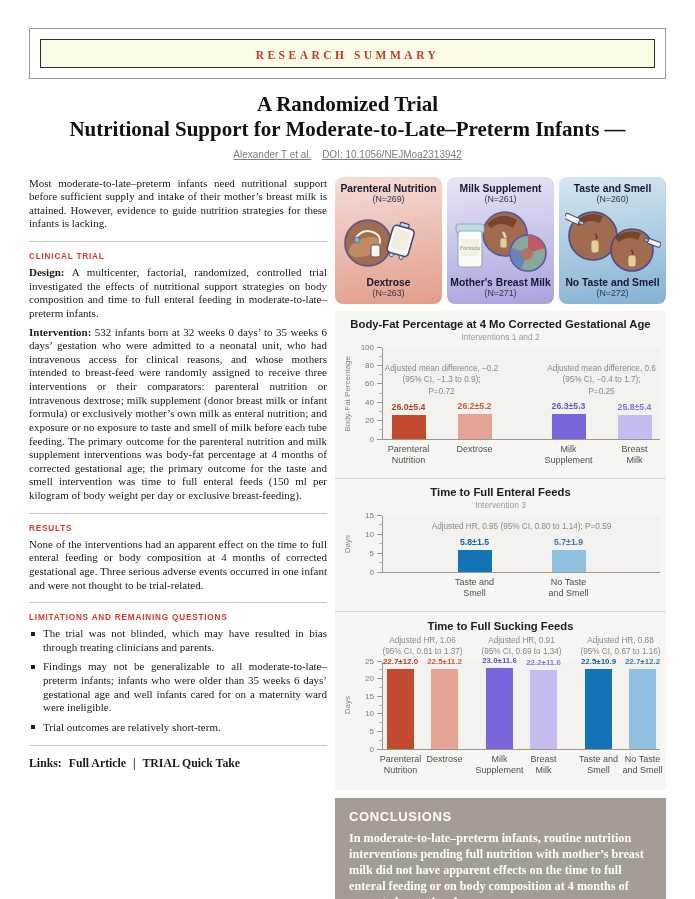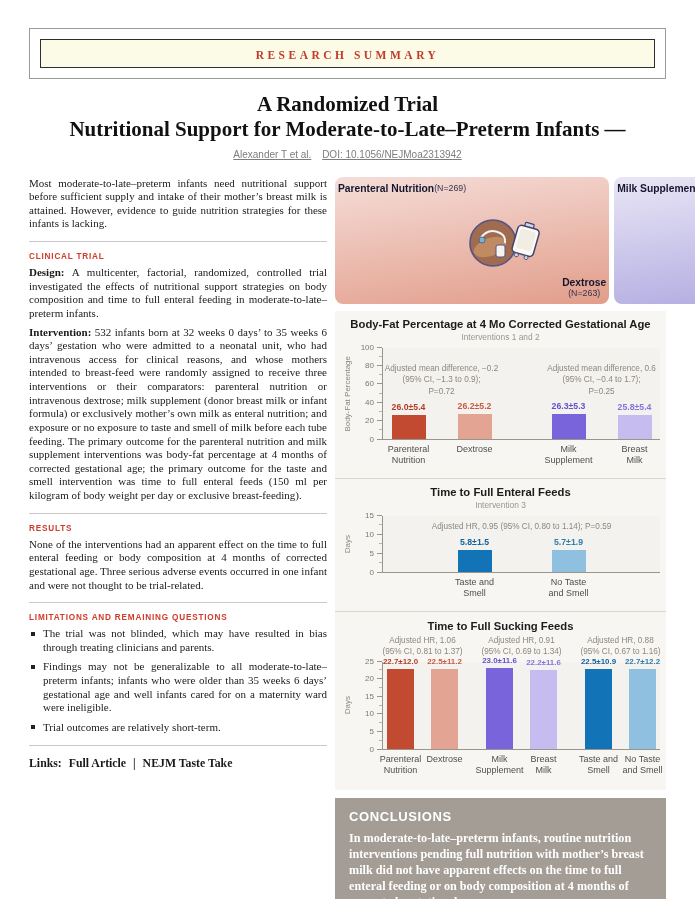--- a/index.html
+++ b/index.html
@@ -32,21 +32,21 @@
   .para b { font-weight:bold; }
   .divider { border:none; border-top:1px solid #c9c9c9; margin:10px 0 10px 0; }
   .bullets { list-style:none; margin-top:2px; }
   .bullets li { position:relative; padding-left:14px; font-size:11px; line-height:1.24; text-align:justify; margin-bottom:6px; }
   .bullets li::before { content:""; position:absolute; left:2px; top:4.5px; width:4px; height:4px; background:#222; }
   .links-line { font-size:11.8px; font-weight:bold; margin-top:2px; }
   .links-line span { margin-right:4px; }
 
   
   .panels { display:flex; gap:5px; }
-  .panel { flex:1; border-radius:8px; padding:6px 3px 6px 3px; text-align:center; display:flex; flex-direction:row; min-height:127px; }
+  .panel { flex:1; border-radius:8px; padding:6px 3px 6px 3px; text-align:center; display:flex; flex-direction:column; min-height:127px; }
   .panel-title { font-family:"Liberation Sans", sans-serif; font-weight:bold; font-size:10.3px; color:#161630; white-space:nowrap; }
   .panel-n { font-family:"Liberation Sans", sans-serif; font-size:8.8px; color:#33334d; margin-top:0px; }
   .panel-art { flex:1; display:flex; align-items:center; justify-content:center; margin:1px 0; }
   .panel-bottom { margin-top:auto; }
 
   
   .chart-section { background:#f8f6f2; margin-top:7px; padding:7px 0 0 0; }
   .chart { padding:0 6px; }
   .chart-title { text-align:center; font-family:"Liberation Sans", sans-serif; font-weight:bold; font-size:11.3px; color:#1c1c1c; }
   .chart-subtitle { text-align:center; font-family:"Liberation Sans", sans-serif; font-size:8.4px; color:#9b968e; margin-top:2px; }
@@ -129,21 +129,21 @@
         <li>Findings may not be generalizable to all moderate-to-late–preterm infants; infants who were older than 35 weeks 6 days’ gestational age and well infants cared for on a maternity ward were ineligible.</li>
         <li>Trial outcomes are relatively short-term.</li>
       </ul>
 
       <hr class="divider">
 
       <div class="links-line">
         <span>Links:</span>
         <span>Full Article</span>
         <span>|</span>
-        <span>NEJM Taste Take</span>
+        <span>TRIAL Quick Take</span>
       </div>
     </div>
 
     <div class="col-right">
 
       <div class="panels">
 
         <div class="panel" style="background: linear-gradient(172deg, rgb(245, 221, 216), rgb(226, 157, 138));">
           <div class="panel-title">Parenteral Nutrition</div>
           <div class="panel-n">(N=269)</div>
@@ -187,21 +187,21 @@
               <rect x="8" y="31" width="18" height="17" fill="#f2f0e4"></rect>
               <text x="17" y="42" text-anchor="middle" font-family="Liberation Serif, serif" font-style="italic" font-size="6" fill="#8a8a78">Formula</text>
             </svg>
           </div>
           <div class="panel-bottom">
             <div class="panel-title">Mother's Breast Milk</div>
             <div class="panel-n">(N=271)</div>
           </div>
         </div>
 
-        <div class="panel" style="background: linear-gradient(172deg, rgb(213, 231, 241), rgb(133, 178, 211)); font-style: italic;">
+        <div class="panel" style="background: linear-gradient(172deg, rgb(213, 231, 241), rgb(133, 178, 211));">
           <div class="panel-title">Taste and Smell</div>
           <div class="panel-n">(N=260)</div>
           <div class="panel-art">
             <svg width="96" height="64" viewBox="0 0 96 64">
               <circle cx="28" cy="28" r="24" fill="#a06b4e" stroke="#4a4a8c" stroke-width="1.6"></circle>
               <path d="M10 14 q12 -12 28 -6 l-3 7 q-12 -5 -21 3 z" fill="#78442b"></path>
               <path d="M30 26 q3 2 1 5" fill="none" stroke="#5a3420" stroke-width="1.4"></path>
               <rect x="26" y="32" width="8" height="13" rx="3" fill="#e3cf9e" stroke="#8a7a50" stroke-width="0.8"></rect>
               <g transform="rotate(24 8 10)">
                 <rect x="0" y="8" width="15" height="6" rx="1" fill="#f4f6f8" stroke="#44446e" stroke-width="1"></rect>

